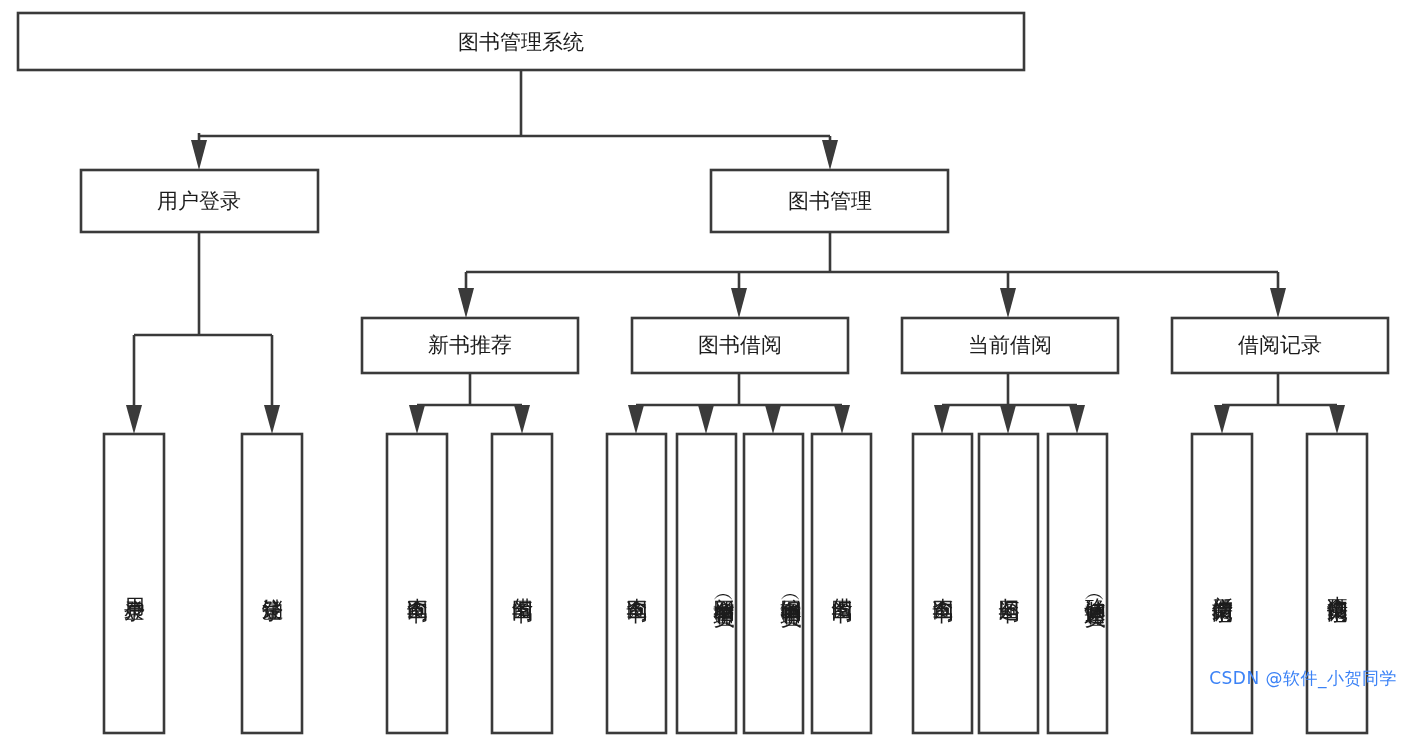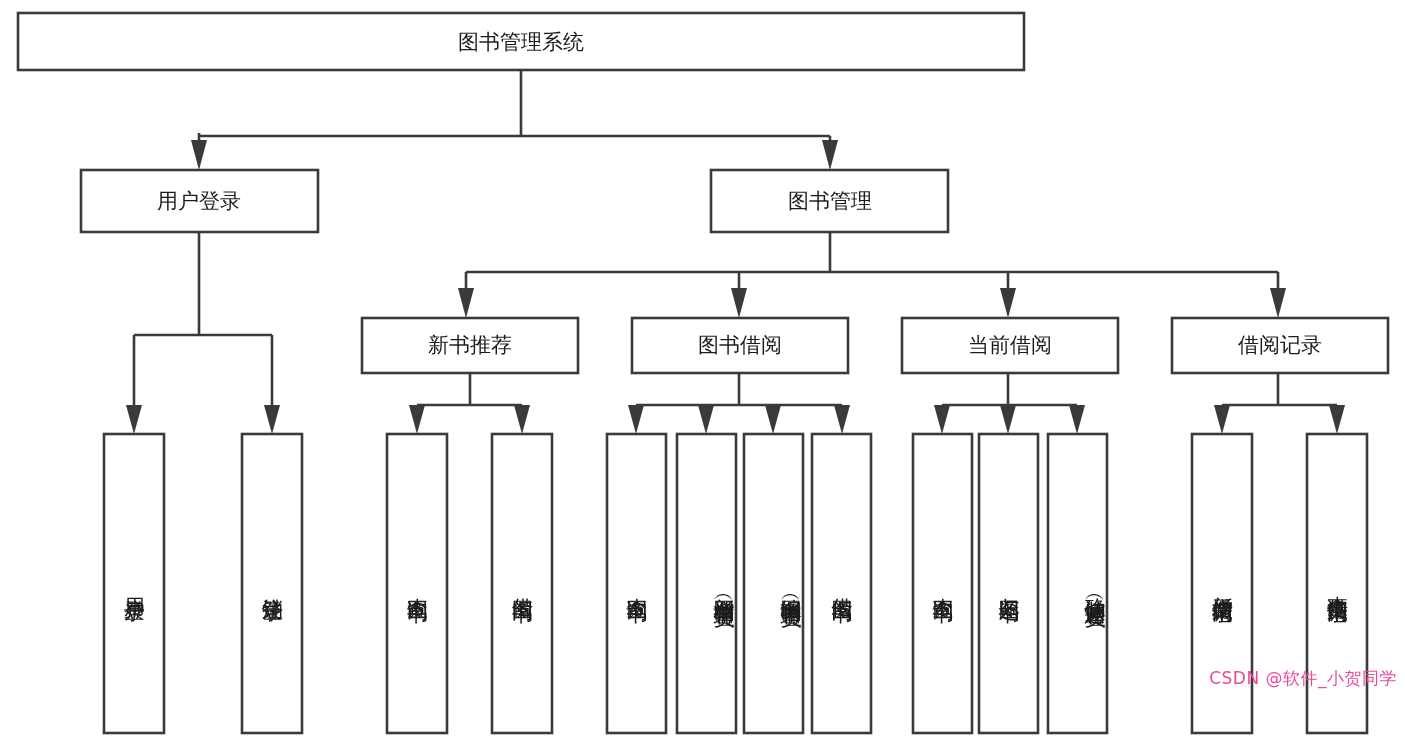--- a/index.html
+++ b/index.html
@@ -64,21 +64,21 @@
     justify-content: center;
     text-align: center;
     pointer-events: none;
   }
   #watermark {
     position: absolute;
     right: 8px;
     bottom: 6px;
     font-family: "DejaVu Sans", "Liberation Sans", sans-serif;
     font-size: 17px;
-    color: #ec4899;
+    color: #3b82f6;
     white-space: nowrap;
     letter-spacing: 0.5px;
   }
 </style>
 </head>
 <body>
 
 <div id="diagram-root">
 
   <svg id="flow" viewBox="0 0 1405 747">

